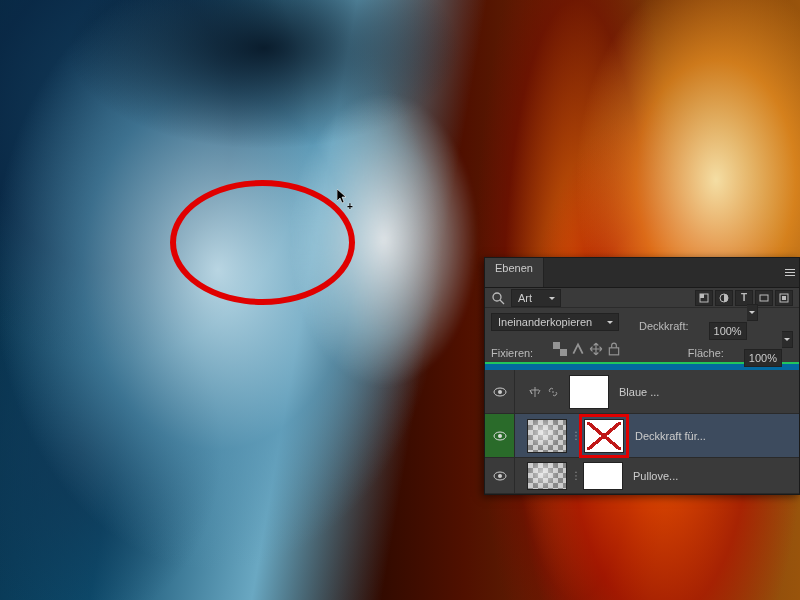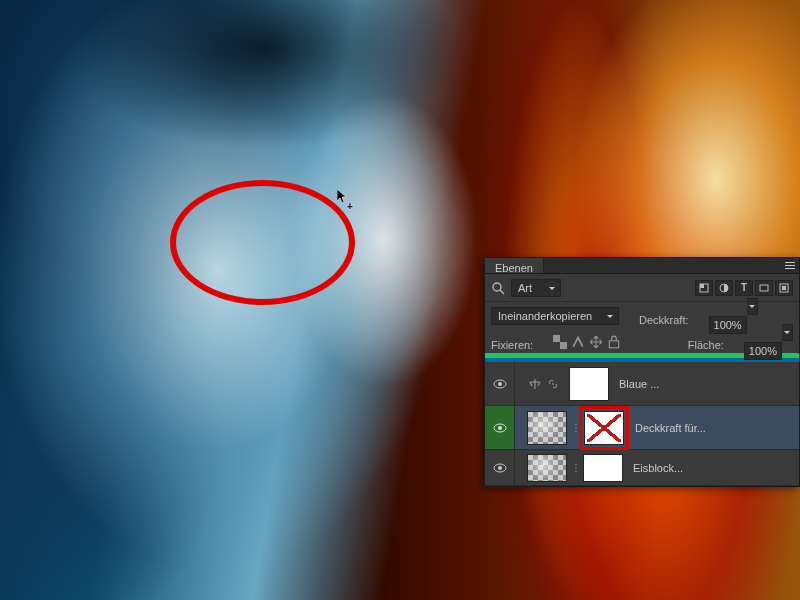--- a/index.html
+++ b/index.html
@@ -30,41 +30,41 @@
   }
   
   .annotation-ellipse { position:absolute; left:170px; top:180px; width:185px; height:125px; border:6px solid #e00000; border-radius:50%; }
   
   .cursor { position:absolute; left:337px; top:189px; width:16px; height:20px; }
   .cursor svg { position:absolute; }
   .cursor .plus { position:absolute; left:10px; top:12px; font-size:10px; color:#000; font-weight:bold; text-shadow:0 0 2px #fff; }
   
   
   .layers-panel { position:absolute; right:0; top:257px; width:316px; background:#3a3a3a; border:1px solid #1a1a1a; box-shadow:-2px 2px 8px rgba(0,0,0,0.5); }
-  .panel-tabs { display:flex; background:#2b2b2b; border-bottom:1px solid #1a1a1a; height:16px; align-items:stretch; }
+  .panel-tabs { display:flex; background:#2b2b2b; border-bottom:1px solid #1a1a1a; height:30px; align-items:stretch; }
   .panel-tab { padding:4px 10px 0; background:#3a3a3a; border-right:1px solid #222; font-size:11px; }
   .panel-menu { margin-left:auto; width:18px; display:flex; align-items:center; justify-content:center; cursor:pointer; }
   .panel-menu-lines { width:10px; height:8px; background:linear-gradient(#ccc 1px, transparent 1px, transparent 3px, #ccc 3px, #ccc 4px, transparent 4px, transparent 6px, #ccc 6px, #ccc 7px, transparent 7px); }
   
-  .panel-row { display:flex; align-items:center; padding:4px 6px; gap:6px; border-bottom:1px solid #2b2b2b; height:28px;justify-content:center; }
+  .panel-row { display:flex; align-items:center; padding:4px 6px; gap:6px; border-bottom:1px solid #2b2b2b; height:20px;justify-content:center; }
   .search-icon { width:14px; height:14px; }
   .dropdown { background:#2b2b2b; border:1px solid #222; padding:2px 18px 2px 6px; position:relative; min-width:50px; font-size:11px; }
   .dropdown::after { content:""; position:absolute; right:5px; top:7px; border:3px solid transparent; border-top-color:#ccc; }
   .filter-icons { display:flex; gap:2px; margin-left:auto; }
   .ficon { width:18px; height:16px; background:#2b2b2b; border:1px solid #222; display:flex; align-items:center; justify-content:center; font-size:10px; }
   
   .panel-row2 { display:flex; align-items:center; padding:4px 6px; gap:20px; height:28px; }
   .label { font-size:11px; color:#bbb;margin-top:7px; }
   .pct-box { background:#2b2b2b; border:1px solid #222; padding:2px 4px; min-width:38px; text-align:right; font-size:11px;margin-top:18px; }
   .pct-arrow { width:11px; height:17px; background:#2b2b2b; border:1px solid #222; border-left:none; display:flex; align-items:center; justify-content:center; }
   .pct-arrow::after { content:""; border:3px solid transparent; border-top-color:#ccc; margin-top:3px; }
   .lock-icons { display:flex; gap:4px; align-items:center; }
   .licon { width:14px; height:14px; opacity:0.7; }
   
-  .layers-list { border-top:4px solid #0369a1; }
+  .layers-list { border-top:6px solid #0369a1; }
   .layer-row { display:flex; align-items:center; height:44px; border-bottom:1px solid #2a2a2a; background:#3a3a3a; }
   .layer-row.selected { background:#3d4b5e; }
   .layer-row.last { height:36px; }
   .vis-col { width:30px; height:100%; display:flex; align-items:center; justify-content:center; border-right:1px solid #2a2a2a; }
   .vis-col.green { background:#2a6b2a; }
   .eye { width:14px; height:10px; }
   .layer-indent { width:8px; }
   .layer-icons-mini { display:flex; gap:6px; align-items:center; padding:0 6px; }
   .mini { width:12px; height:12px; opacity:0.7; }
   .thumb { width:40px; height:34px; background:#fff; border:1px solid #222; margin:0 4px; position:relative; }
@@ -144,21 +144,21 @@
 
   <div class="panel-row2">
     <div class="dropdown" style="min-width:128px">Ineinanderkopieren</div>
     <span class="label">Deckkraft:</span>
     <div style="display:flex">
         <div class="pct-box">100%</div>
         <div class="pct-arrow"></div>
       </div>
   </div>
 
-  <div class="panel-row2" style="border-bottom:5px solid #22c55e">
+  <div class="panel-row2" style="border-bottom:2px solid #22c55e">
     <span class="label">Fixieren:</span>
     <div class="lock-icons">
       <svg class="licon" viewBox="0 0 12 12">
           <rect x="0" y="0" width="6" height="6" fill="#bbb"></rect>
           <rect x="6" y="6" width="6" height="6" fill="#bbb"></rect>
         </svg>
       <svg class="licon" viewBox="0 0 12 12">
           <path d="M2 10 L6 2 L8 6 L10 10" fill="none" stroke="#bbb" stroke-width="1.5"></path>
         </svg>
       <svg class="licon" viewBox="0 0 12 12">
@@ -218,17 +218,17 @@
       <div class="vis-col">
         <svg class="eye" viewBox="0 0 14 10">
             <ellipse cx="7" cy="5" rx="6" ry="4" fill="none" stroke="#ccc"></ellipse>
             <circle cx="7" cy="5" r="2" fill="#ccc"></circle>
           </svg>
       </div>
       <div class="layer-indent"></div>
       <div class="thumb checker" style="height:28px"></div>
       <span class="link-dot">⋮</span>
       <div class="thumb mask" style="height:28px"></div>
-      <div class="layer-name">Eisblock...</div>
+      <div class="layer-name">Pullove...</div>
     </div>
 
   </div>
 </div>
 
 </body></html>

